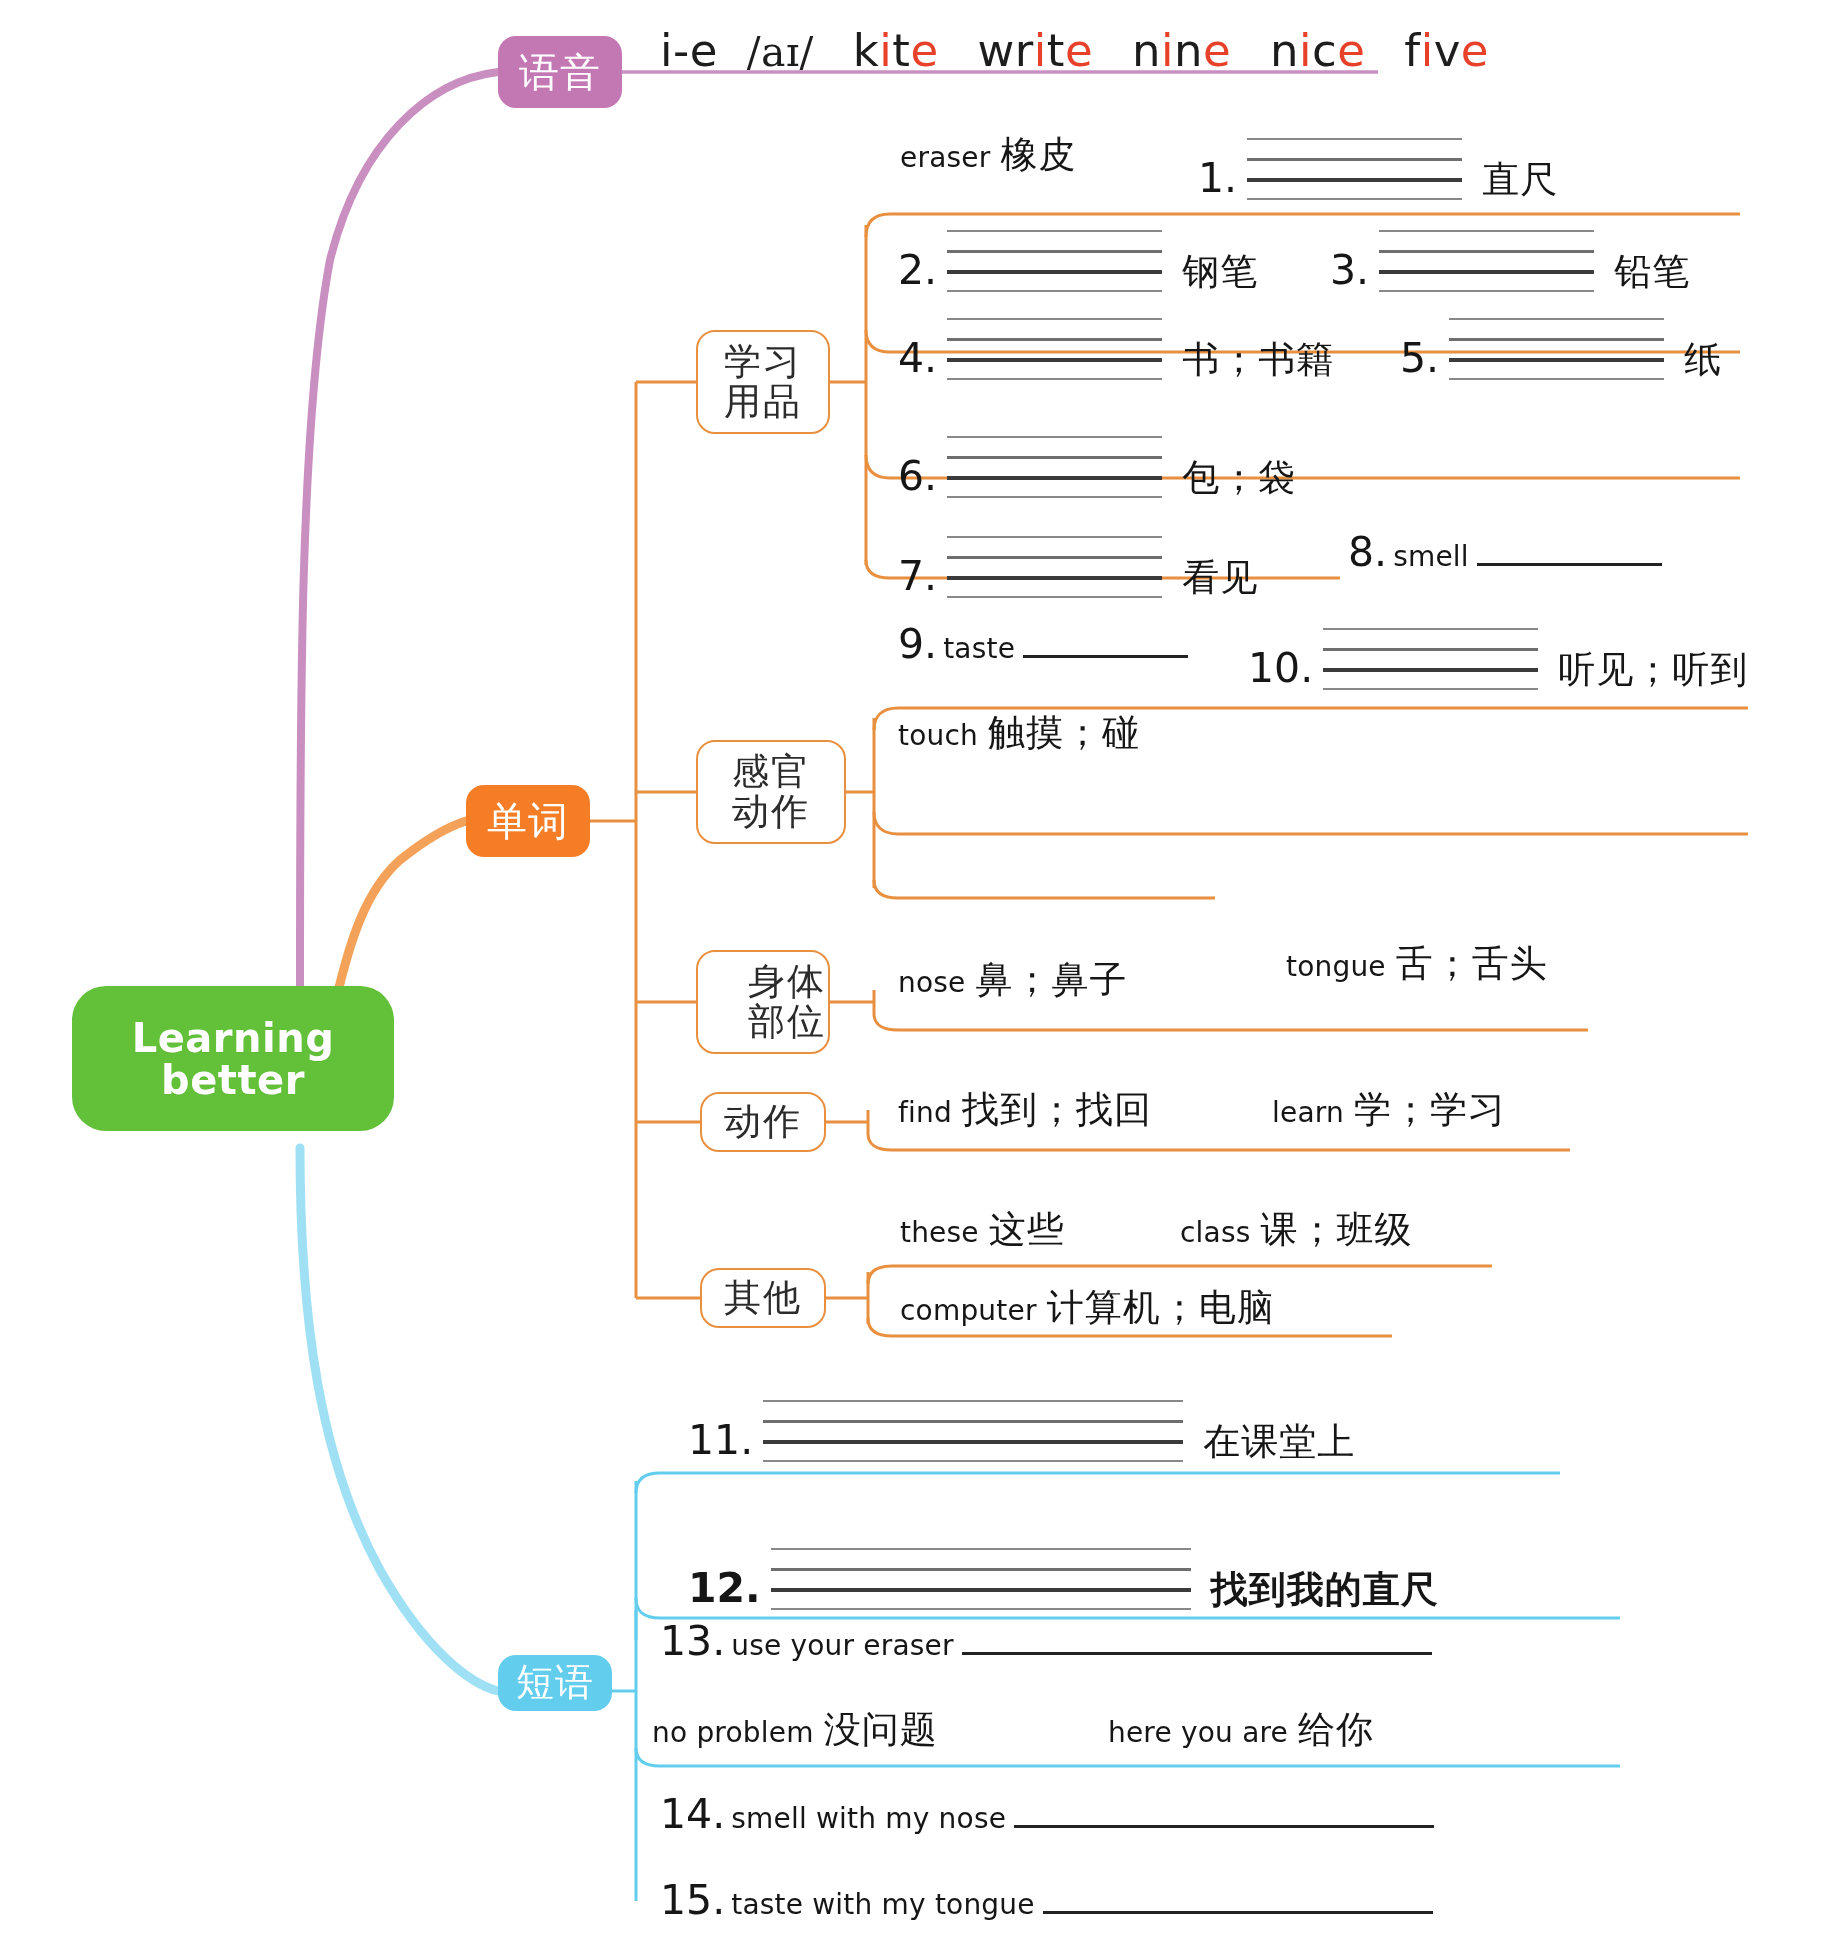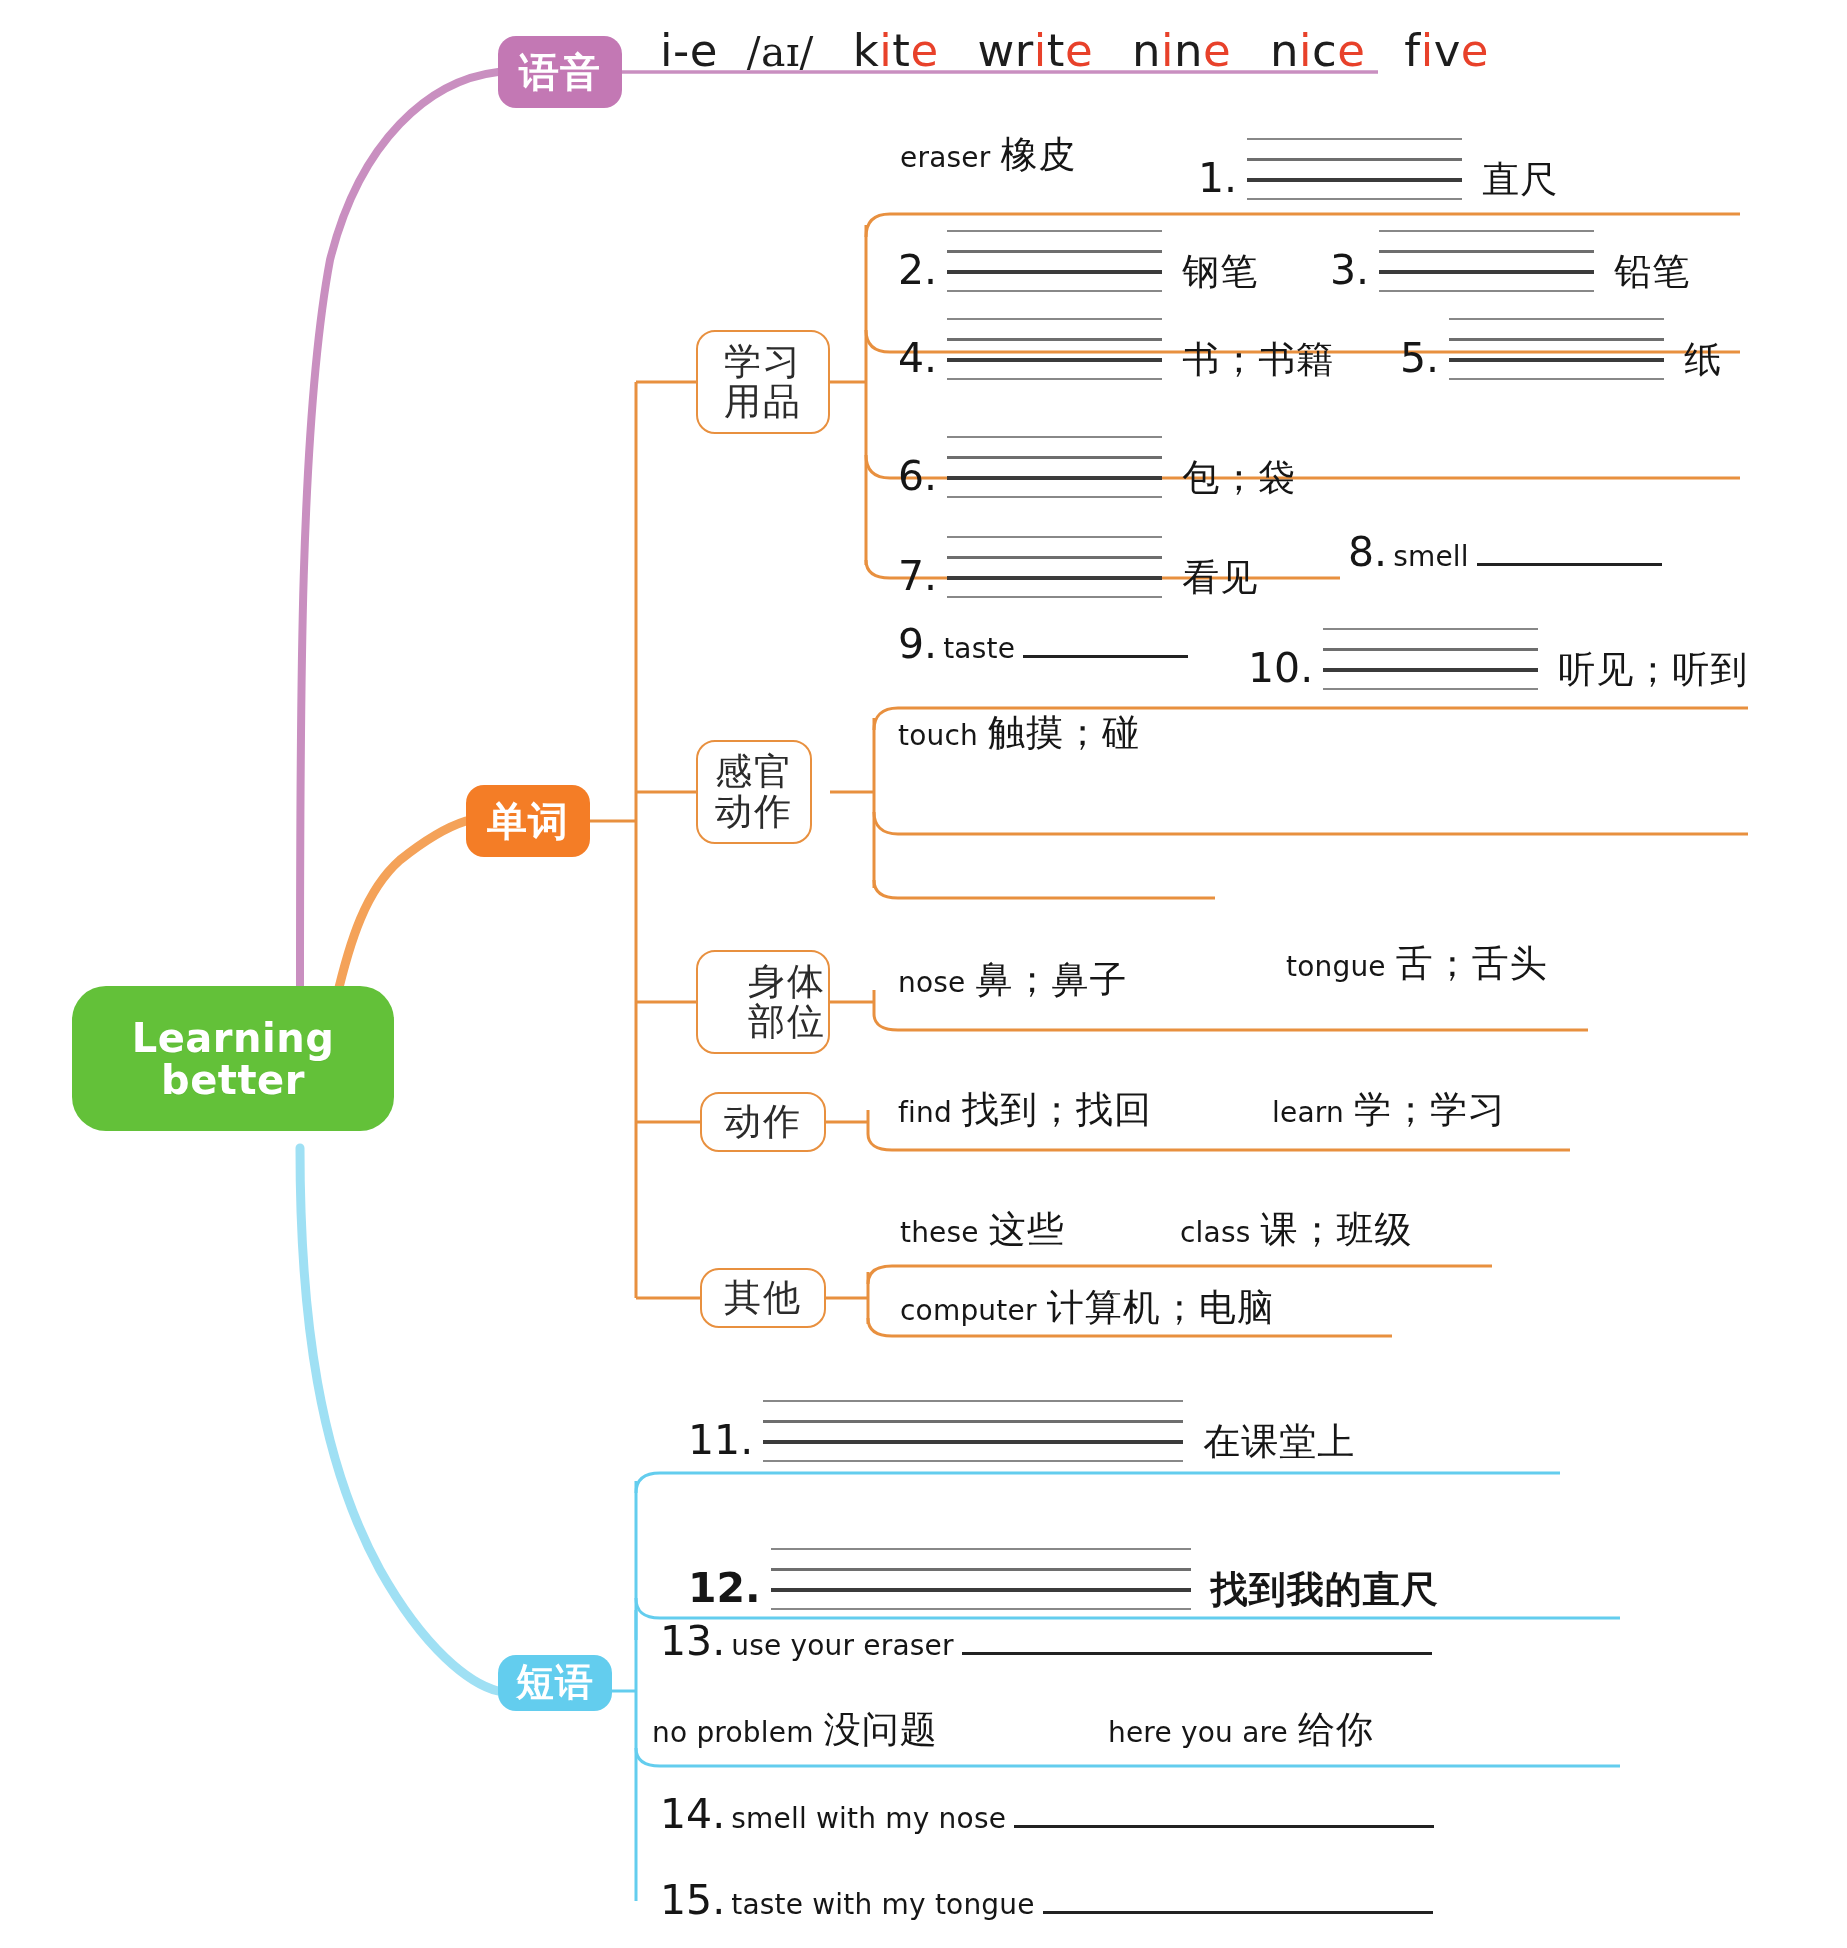--- a/index.html
+++ b/index.html
@@ -14,21 +14,21 @@
     overflow: hidden;
   }
   #canvas { position: absolute; inset: 0; }
   #wires { position: absolute; left: 0; top: 0; width: 1847px; height: 1948px; pointer-events: none; }
 
   
   .chip {
     position: absolute;
     display: flex; align-items: center; justify-content: center;
     color: #ffffff;
-    font-weight: 700;
+    font-weight: 400;
     letter-spacing: 1px;
     border-radius: 16px;
     text-align: center;
     line-height: 1.05;
     font-family: "DejaVu Sans", sans-serif;
   }
   .chip-root {
     left: 72px; top: 986px; width: 322px; height: 145px;
     background: #63c139;
     border-radius: 34px;
@@ -63,21 +63,21 @@
     display: flex; flex-direction: column;
     align-items: center; justify-content: center;
     color: #2b2b2b;
     font-family: "DejaVu Sans", sans-serif;
     font-size: 37px;
     line-height: 1.08;
     letter-spacing: 2px;
   }
   .cat span { display:block; white-space: nowrap; }
   .cat-supplies { left: 696px; top: 330px; width: 134px; height: 104px; }
-  .cat-senses   { left: 696px; top: 740px; width: 116px; height: 104px; }
+  .cat-senses   { left: 696px; top: 740px; width: 150px; height: 104px; }
   .cat-body     { left: 696px; top: 950px; width: 134px; height: 104px; padding-left: 48px; }
   .cat-verbs    { left: 700px; top: 1092px; width: 126px; height: 60px; font-size: 37px; }
   .cat-other    { left: 700px; top: 1268px; width: 126px; height: 60px; font-size: 37px; }
 
   
   .row {
     position: absolute;
     display: flex;
     align-items: baseline;
     white-space: nowrap;

